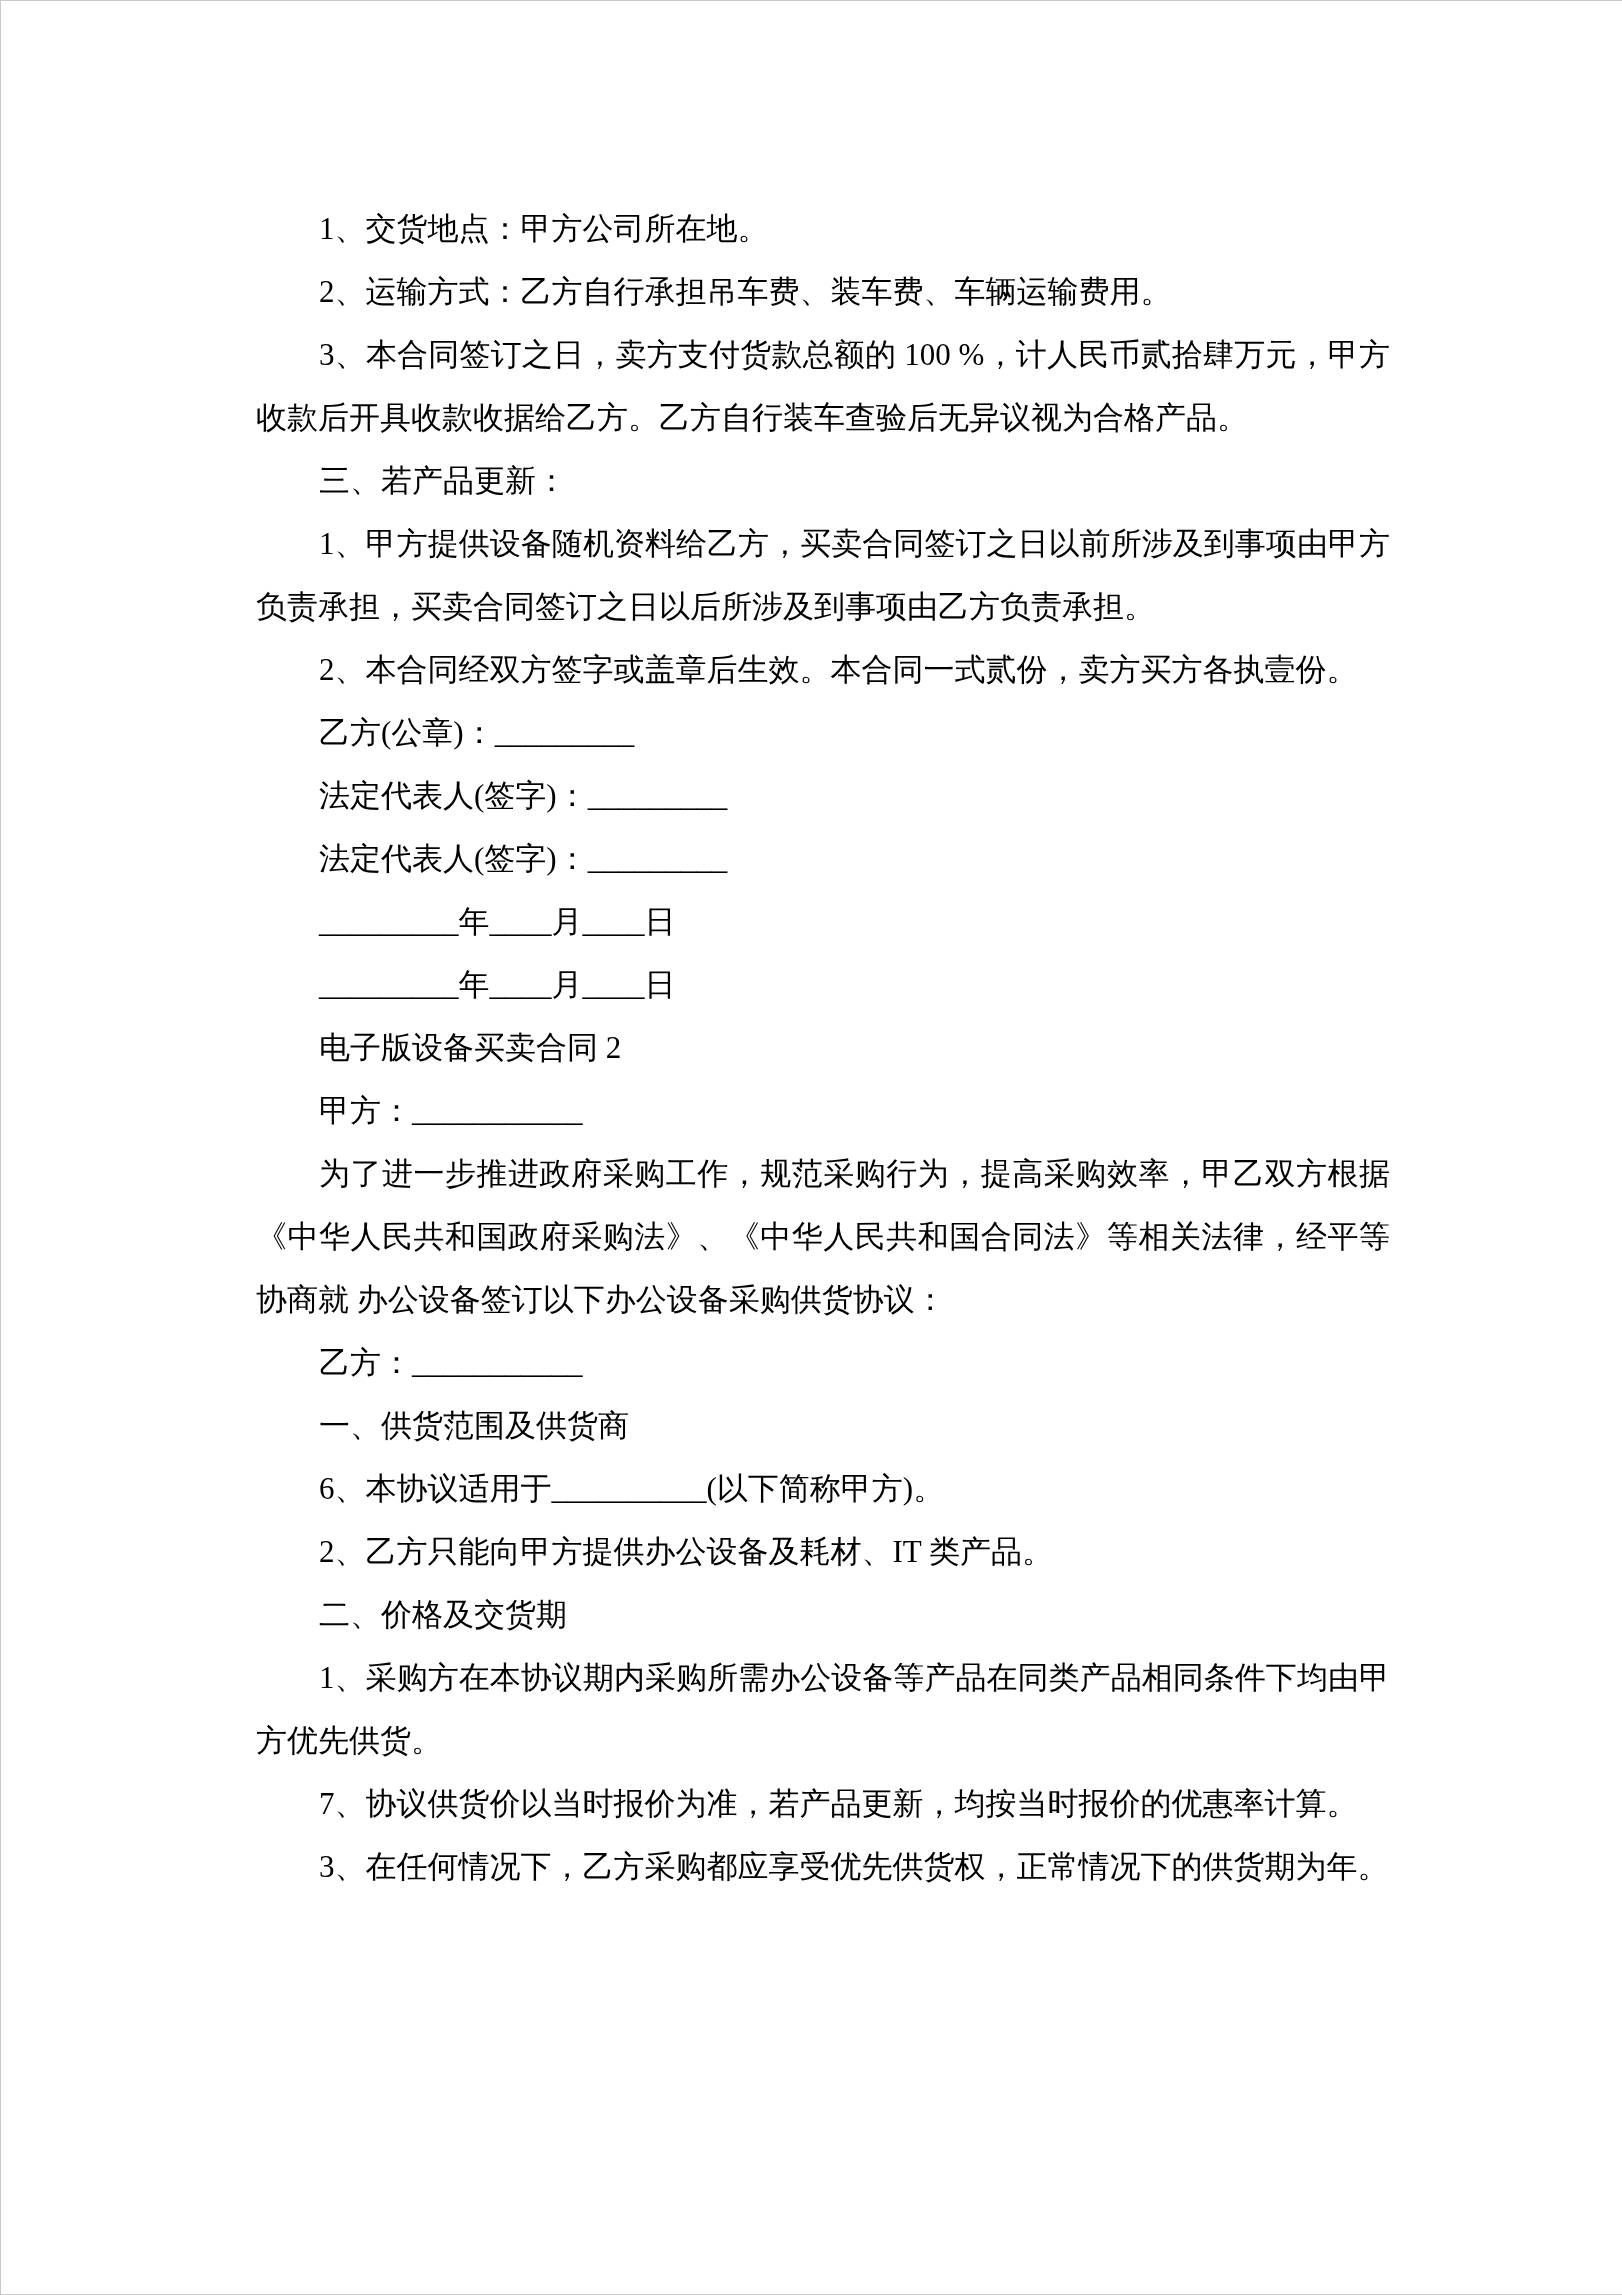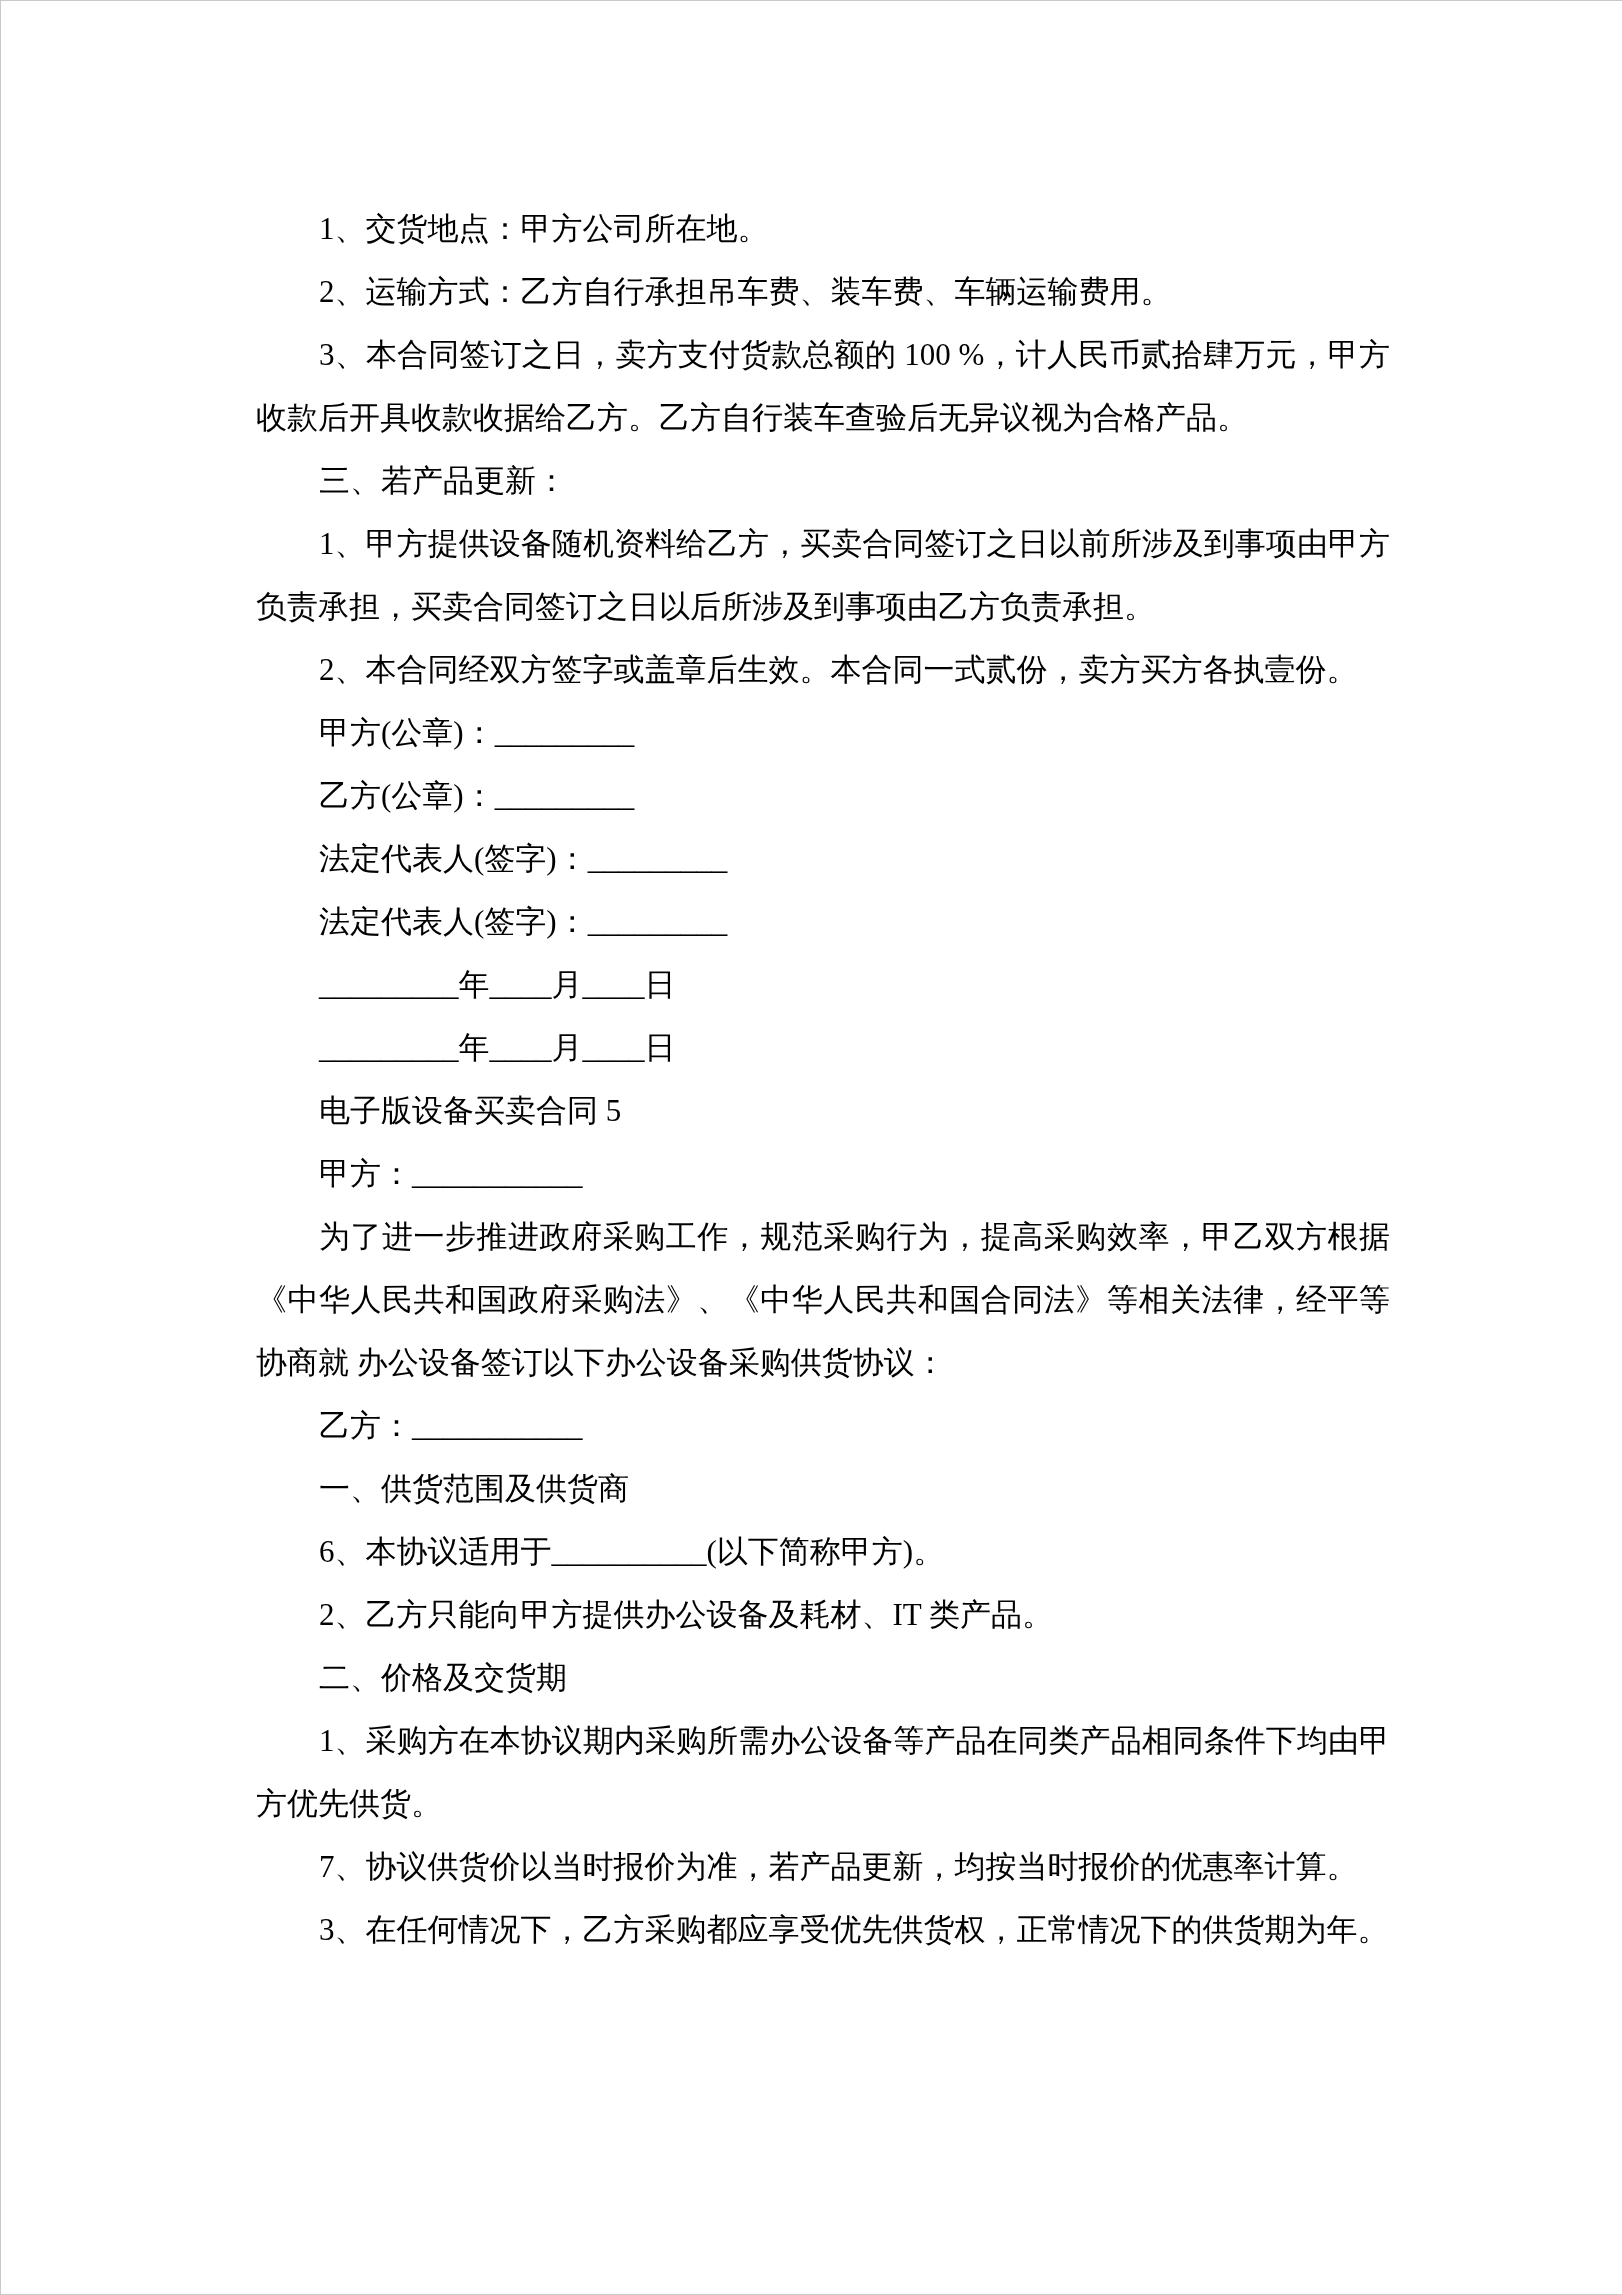--- a/index.html
+++ b/index.html
@@ -38,27 +38,26 @@
 <body>
 
 <div class="page">
   <div class="content">
     <p class="para">1、交货地点：甲方公司所在地。</p>
     <p class="para">2、运输方式：乙方自行承担吊车费、装车费、车辆运输费用。</p>
     <p class="para">3、本合同签订之日，卖方支付货款总额的 100 %，计人民币贰拾肆万元，甲方收款后开具收款收据给乙方。乙方自行装车查验后无异议视为合格产品。</p>
     <p class="para">三、若产品更新：</p>
     <p class="para">1、甲方提供设备随机资料给乙方，买卖合同签订之日以前所涉及到事项由甲方负责承担，买卖合同签订之日以后所涉及到事项由乙方负责承担。</p>
     <p class="para">2、本合同经双方签字或盖章后生效。本合同一式贰份，卖方买方各执壹份。</p>
-    <p class="para">甲方(公章)：_________</p>
     <p class="para">乙方(公章)：_________</p>
     <p class="para">法定代表人(签字)：_________</p>
     <p class="para">法定代表人(签字)：_________</p>
     <p class="para">_________年____月____日</p>
     <p class="para">_________年____月____日</p>
-    <p class="para">电子版设备买卖合同 5</p>
+    <p class="para">电子版设备买卖合同 2</p>
     <p class="para">甲方：___________</p>
     <p class="para">为了进一步推进政府采购工作，规范采购行为，提高采购效率，甲乙双方根据《中华人民共和国政府采购法》、《中华人民共和国合同法》等相关法律，经平等协商就 办公设备签订以下办公设备采购供货协议：</p>
     <p class="para">乙方：___________</p>
     <p class="para">一、供货范围及供货商</p>
     <p class="para">6、本协议适用于__________(以下简称甲方)。</p>
     <p class="para">2、乙方只能向甲方提供办公设备及耗材、IT 类产品。</p>
     <p class="para">二、价格及交货期</p>
     <p class="para">1、采购方在本协议期内采购所需办公设备等产品在同类产品相同条件下均由甲方优先供货。</p>
     <p class="para">7、协议供货价以当时报价为准，若产品更新，均按当时报价的优惠率计算。</p>
     <p class="para">3、在任何情况下，乙方采购都应享受优先供货权，正常情况下的供货期为年。</p>

